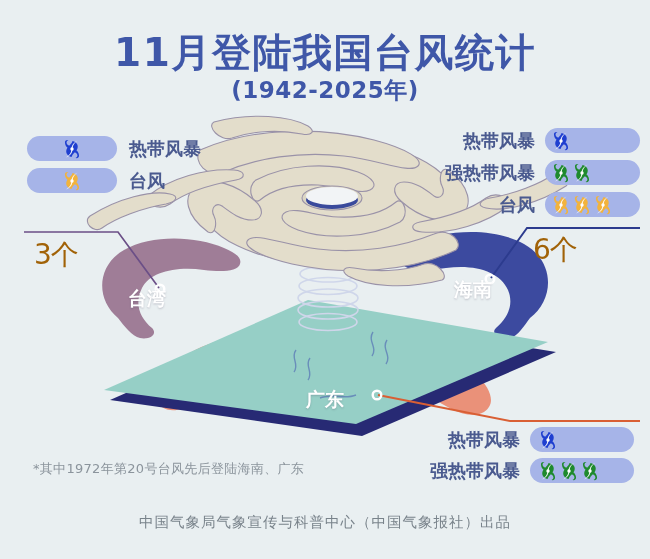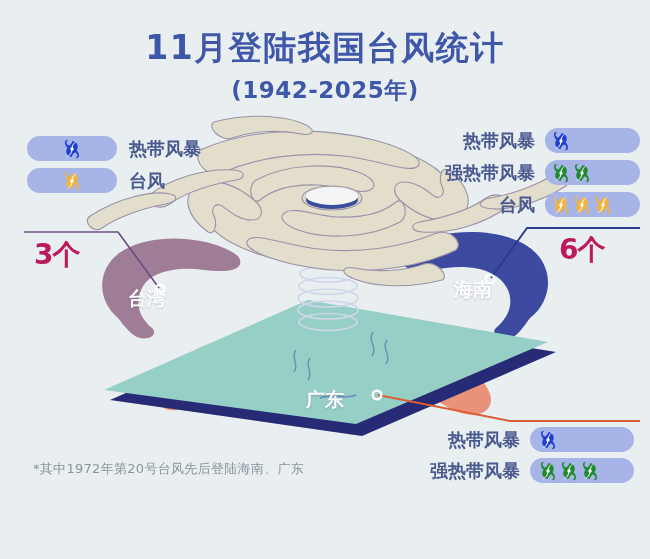--- a/index.html
+++ b/index.html
@@ -7,21 +7,21 @@
     width:650px;height:559px;
     background:#e9eff1;
     font-family:"Liberation Sans","DejaVu Sans",sans-serif;
     overflow:hidden;position:relative;
   }
   #stage{position:absolute;inset:0;}
 
   
   .title{
     position:absolute;left:0;right:0;top:26px;text-align:center;
-    font-size:33px;font-weight:bold;color:#3f57a8;
+    font-size:39px;font-weight:bold;color:#3f57a8;
     letter-spacing:1.5px;
     font-family:"DejaVu Sans",sans-serif;
   }
   .subtitle{
     position:absolute;left:0;right:0;top:75px;text-align:center;
     font-size:23px;font-weight:bold;color:#3f57a8;
     letter-spacing:.5px;
     font-family:"DejaVu Sans",sans-serif;
   }
 
@@ -48,25 +48,25 @@
   #legend-right .pill{width:95px;padding-left:6px;}
 
   #legend-bottom{position:absolute;right:16px;top:427px;}
   #legend-bottom .legend-row{justify-content:flex-end;gap:10px;margin-bottom:6px;}
   #legend-bottom .pill{width:104px;padding-left:8px;}
 
   .ty{flex:0 0 auto;margin-right:1px;}
 
   
   .count{
-    position:absolute;font-size:28px;font-weight:bold;color:#be185d;
+    position:absolute;font-size:28px;font-weight:normal;color:#a16207;
     font-family:"DejaVu Sans",sans-serif;letter-spacing:-1px;
   }
   #count-taiwan{left:34px;top:236px;}
-  #count-hainan{left:533px;top:231px;margin-left:26px;}
+  #count-hainan{left:533px;top:231px;}
   #count-guangdong{left:530px;top:378px;}
 
   
   .region-label{
     position:absolute;color:#ffffff;font-weight:bold;font-size:19px;
     font-family:"DejaVu Sans",sans-serif;
     text-shadow:0 1px 2px rgba(60,50,80,.25);
   }
   #label-taiwan{left:128px;top:286px;font-family:Liberation Mono, monospace;}
   #label-hainan{left:454px;top:277px;}
@@ -317,14 +317,15 @@
   </div>
 
   <div class="count" id="count-taiwan">3个</div>
   <div class="count" id="count-hainan">6个</div>
 
   <div class="region-label" id="label-taiwan">台湾</div>
   <div class="region-label" id="label-hainan">海南</div>
   <div class="region-label" id="label-guangdong">广东</div>
 
   <div class="footnote">*其中1972年第20号台风先后登陆海南、广东</div>
+  <div class="credit">中国气象局气象宣传与科普中心（中国气象报社）出品</div>
 
 </div>
 
 </body></html>

